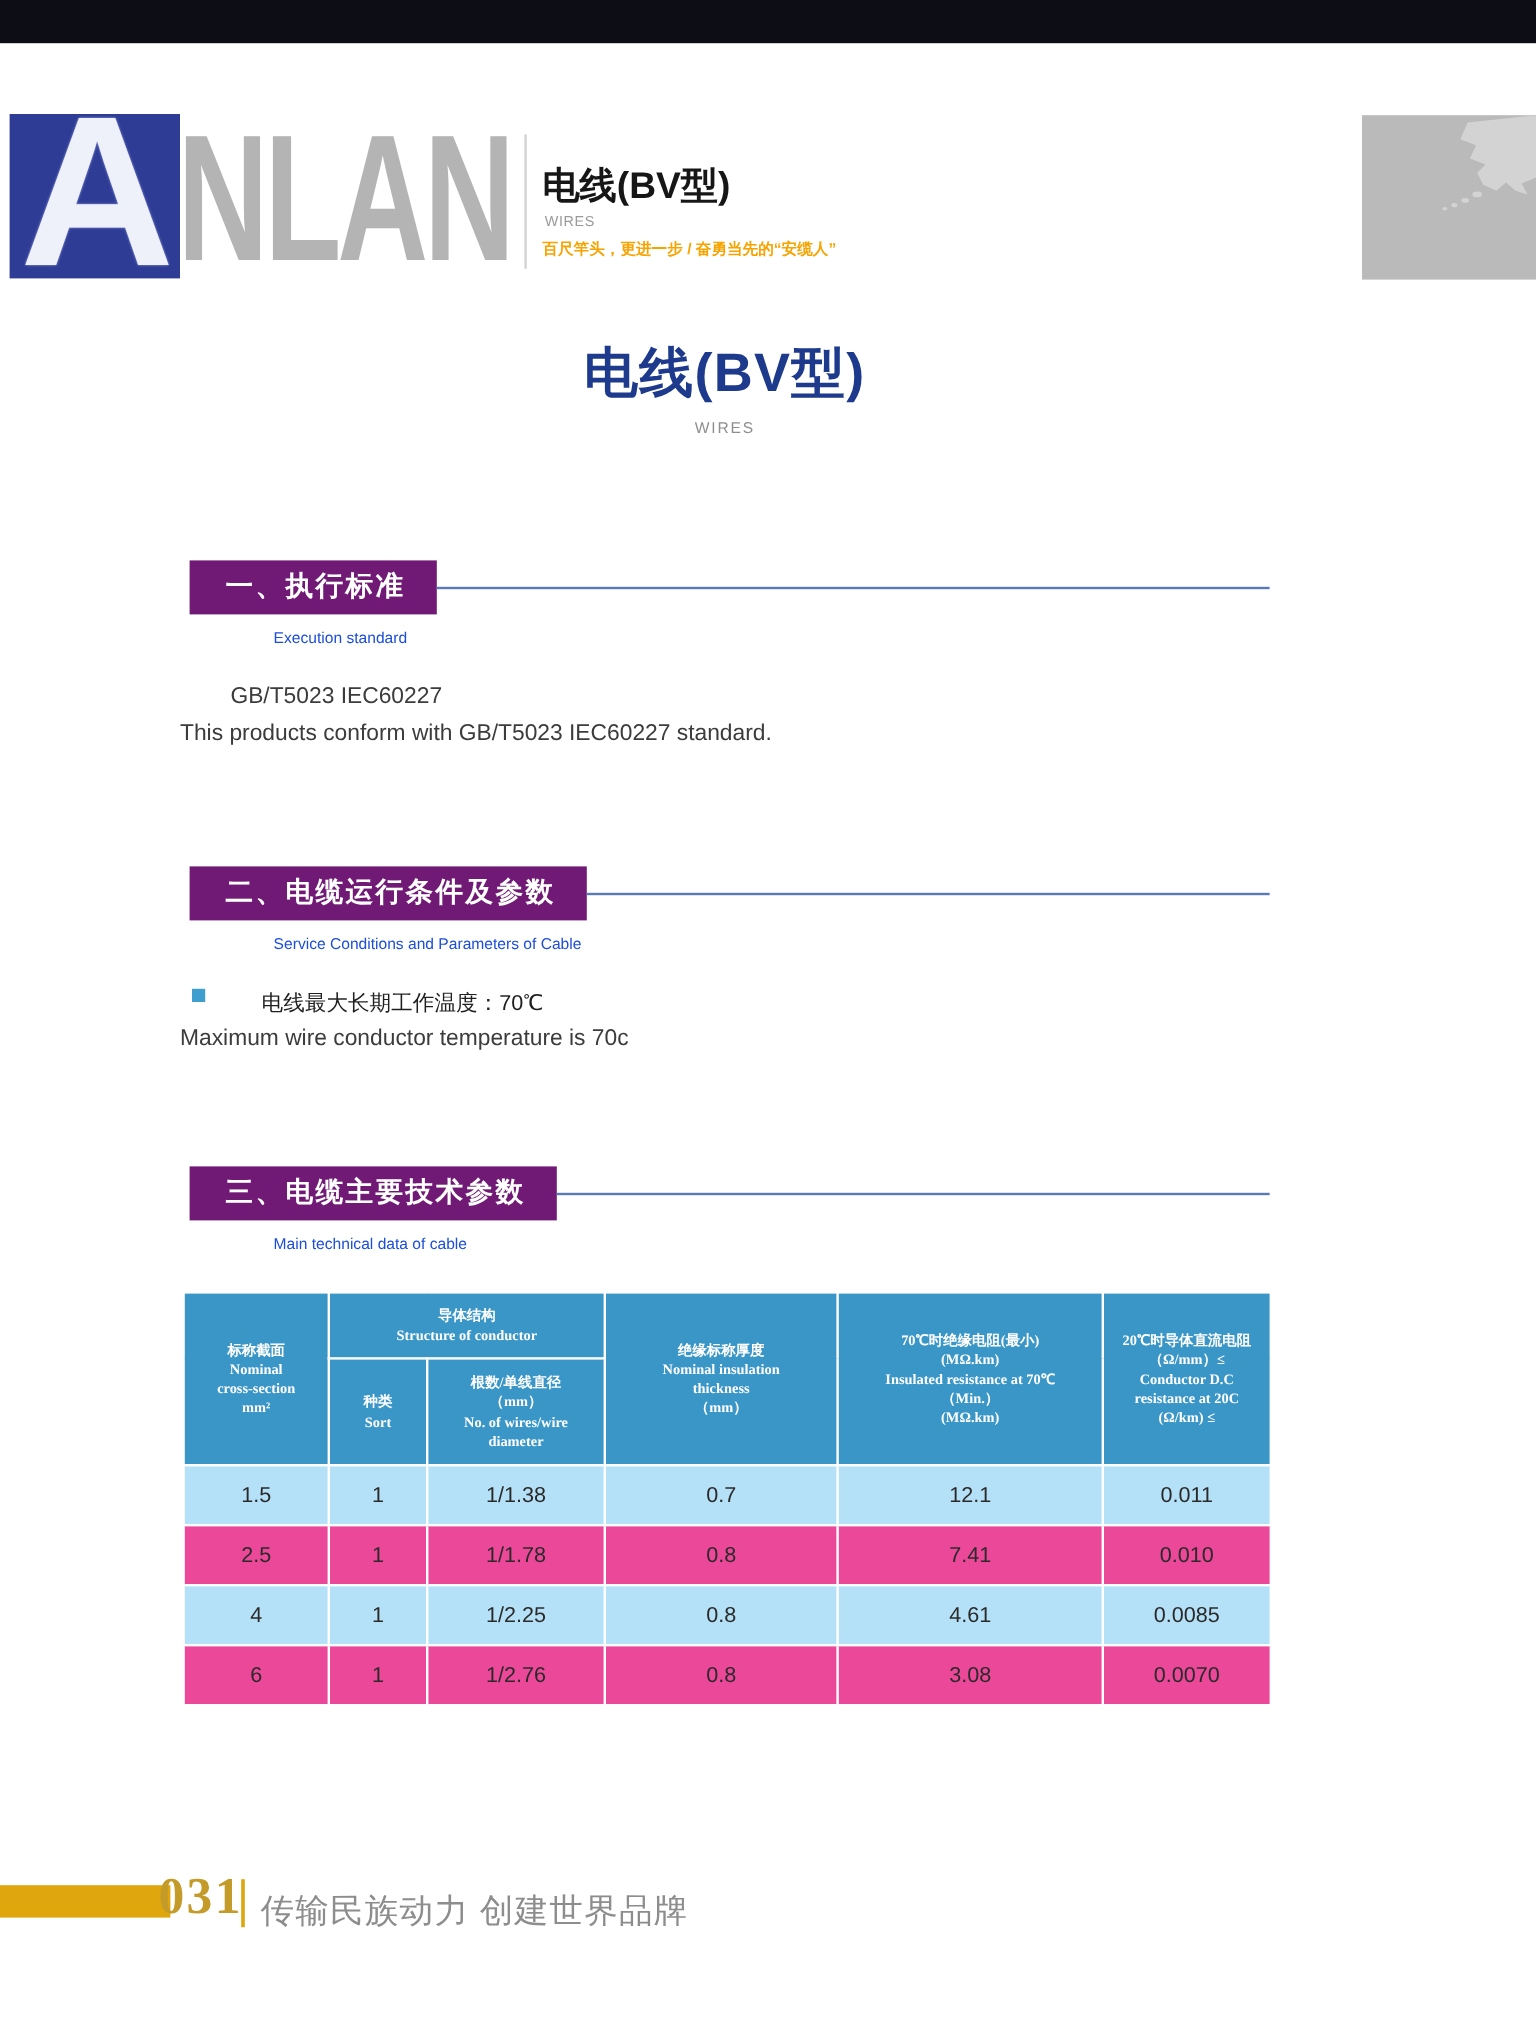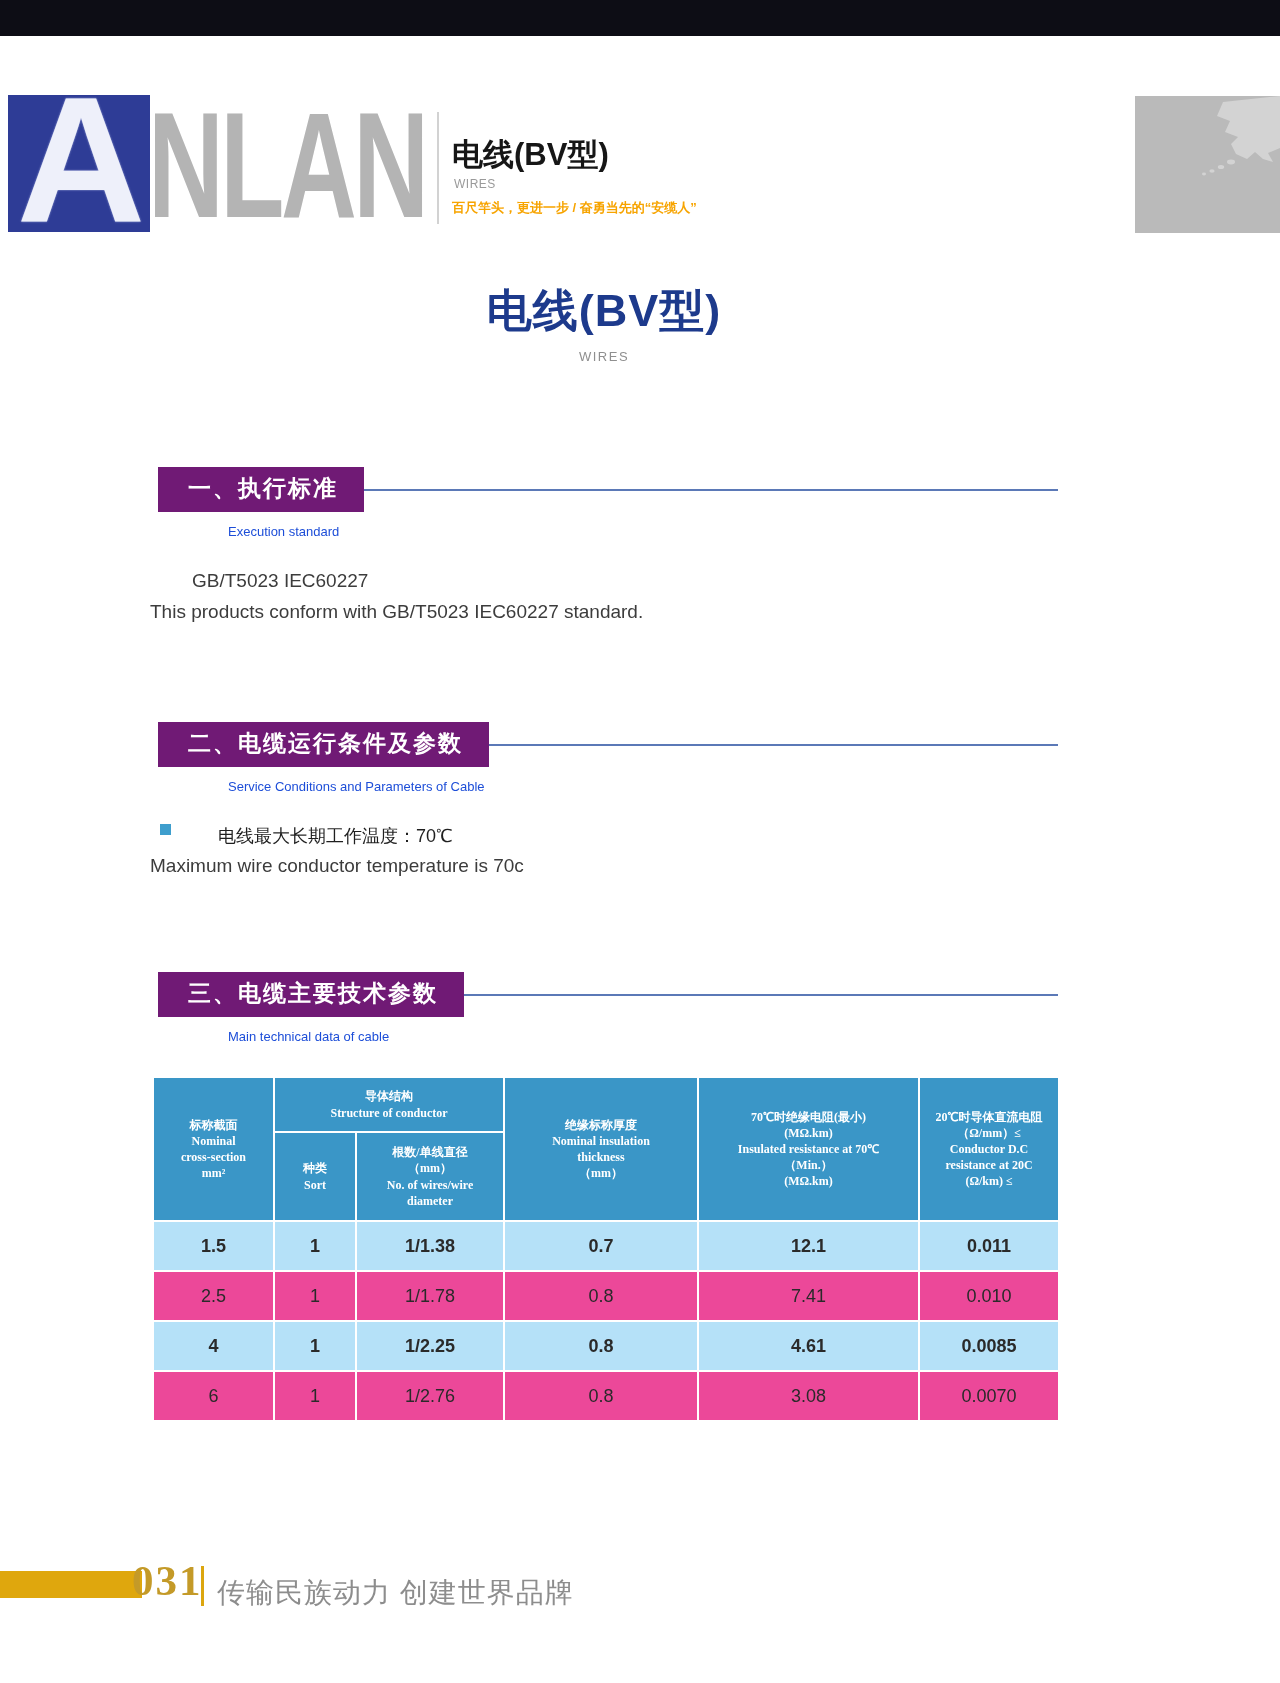--- a/index.html
+++ b/index.html
@@ -46,21 +46,21 @@
   
   table.spec { position:absolute; left:152px; top:1076px; width:906px;
                border-collapse:collapse; table-layout:fixed; }
   table.spec td, table.spec th { border:2px solid #ffffff; }
   th.hd { background:#3a96c7; color:#ffffff; font-weight:bold; text-align:center; vertical-align:middle;
           white-space:pre-line; font-family:"Liberation Serif", serif;
           font-size:12px; line-height:1.35; padding:4px 2px; }
   th.hd-group { height:55px; }
   th.hd-sub { height:89px; }
   td.cell { text-align:center; vertical-align:middle; height:50px; font-size:18px; color:#2a2a2a; }
-  tr.row-blue  td.cell { background:#b5e1f8;font-weight:bold; }
+  tr.row-blue  td.cell { background:#b5e1f8; }
   tr.row-green td.cell { background:#ec4899; }
 
   
   .footer-bar { position:absolute; left:0; top:1571px; width:142px; height:27px; background:#dfa70d; }
   .footer-num { position:absolute; left:132px; top:1556px; font-family:"Liberation Serif", serif;
                 font-weight:bold; font-size:43px; color:#c49a28; letter-spacing:2px; }
   .footer-divline { position:absolute; left:201px; top:1566px; width:3px; height:40px; background:#dca60e; }
   .footer-slogan { position:absolute; left:217px; top:1574px; font-size:28px; color:#8d8d8d; letter-spacing:1px; }
 </style>
 </head>

